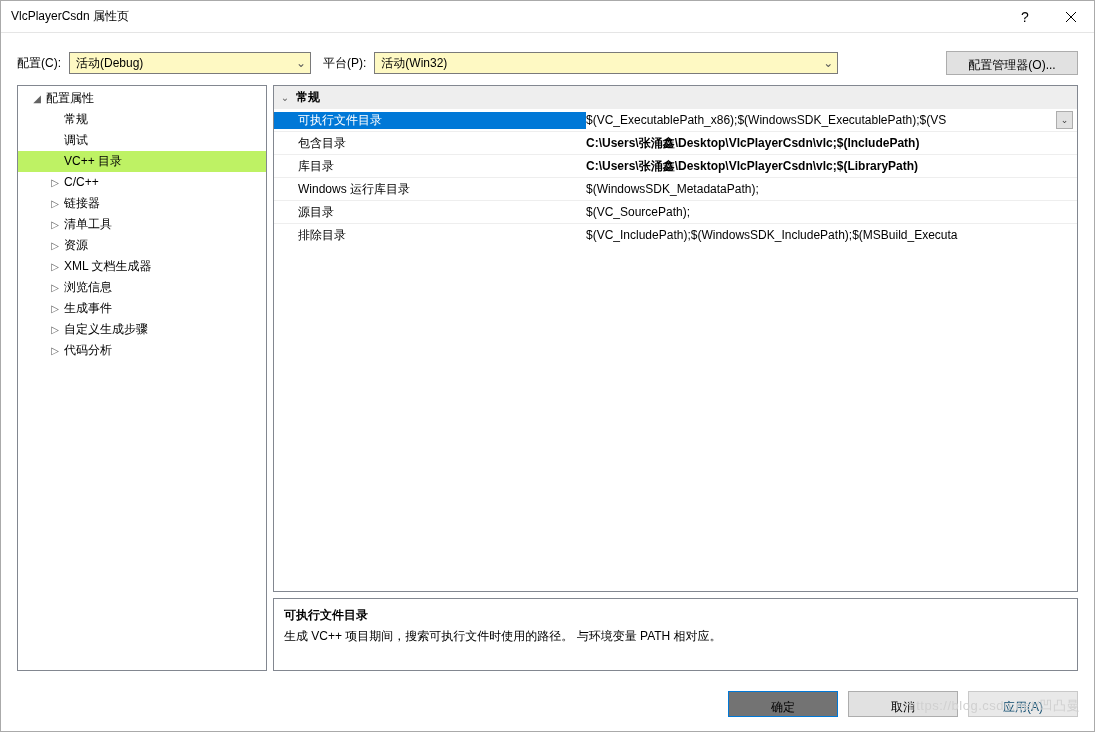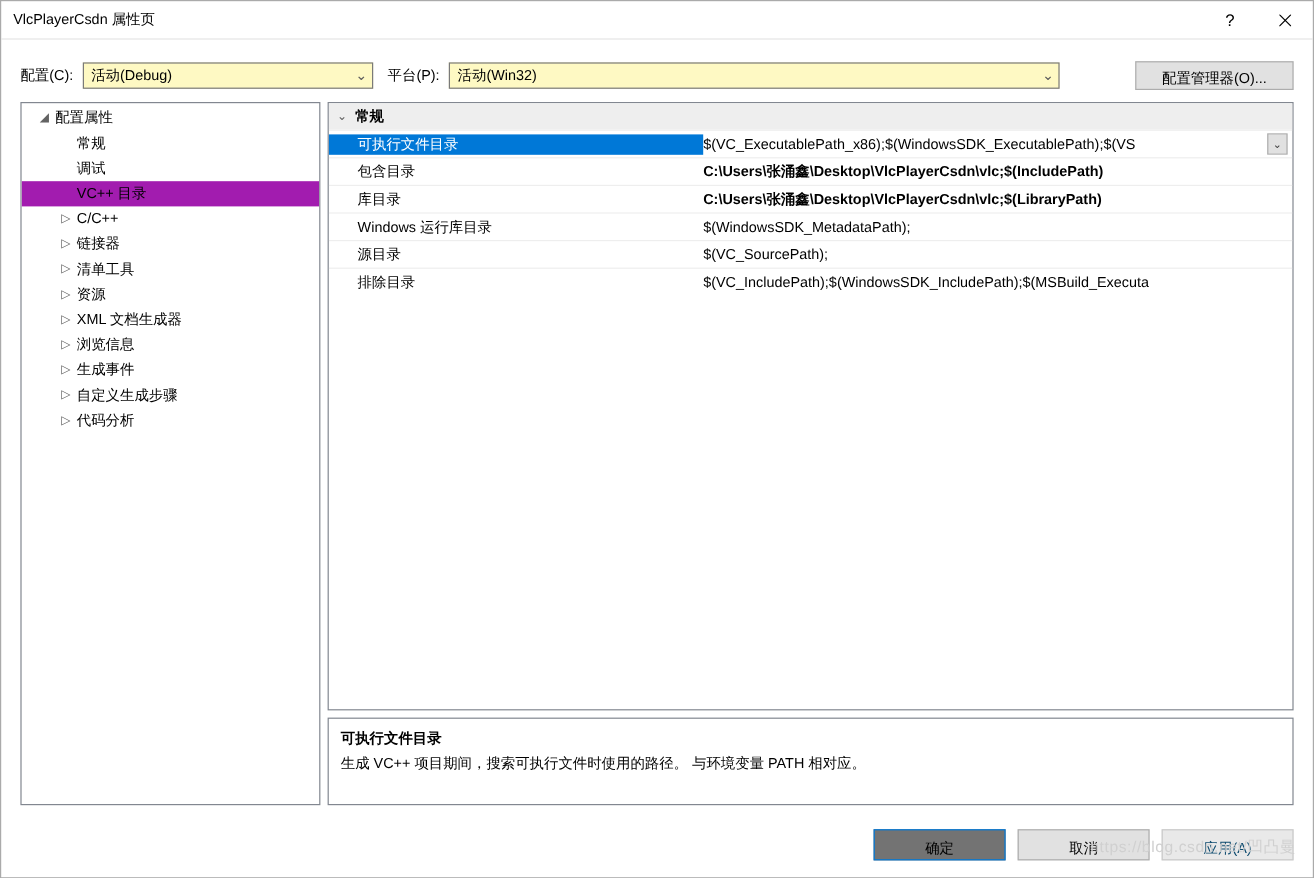--- a/index.html
+++ b/index.html
@@ -49,21 +49,21 @@
   display: flex;
   align-items: center;
   padding: 0 4px 0 6px;
   position: relative;
 }
 .dropdown .arrow {
   margin-left: auto;
   color: #5c5c5c;
 }
 .dd-config { width: 242px; }
-.dd-platform { width: 509px; }
+.dd-platform { width: 464px; }
 .button {
   height: 24px;
   border: 1px solid #adadad;
   background: #e1e1e1;
   padding: 0 14px;
   display: flex;
   align-items: flex-end;
   justify-content: center;
   cursor: default;
 }
@@ -89,21 +89,21 @@
   padding-right: 6px;
 }
 .exp {
   width: 14px;
   text-align: center;
   color: #636363;
   font-size: 10px;
   display: inline-block;
 }
 .tree-row.sel {
-  background: #a21caf;
+  background: #bef264;
 }
 .tree-label { padding-left: 2px; }
 .indent1 .tree-row { padding-left: 12px; }
 .indent2 .tree-row { padding-left: 30px; }
 .rightpanel {
   flex: 1;
   display: flex;
   flex-direction: column;
   min-width: 0;
 }

